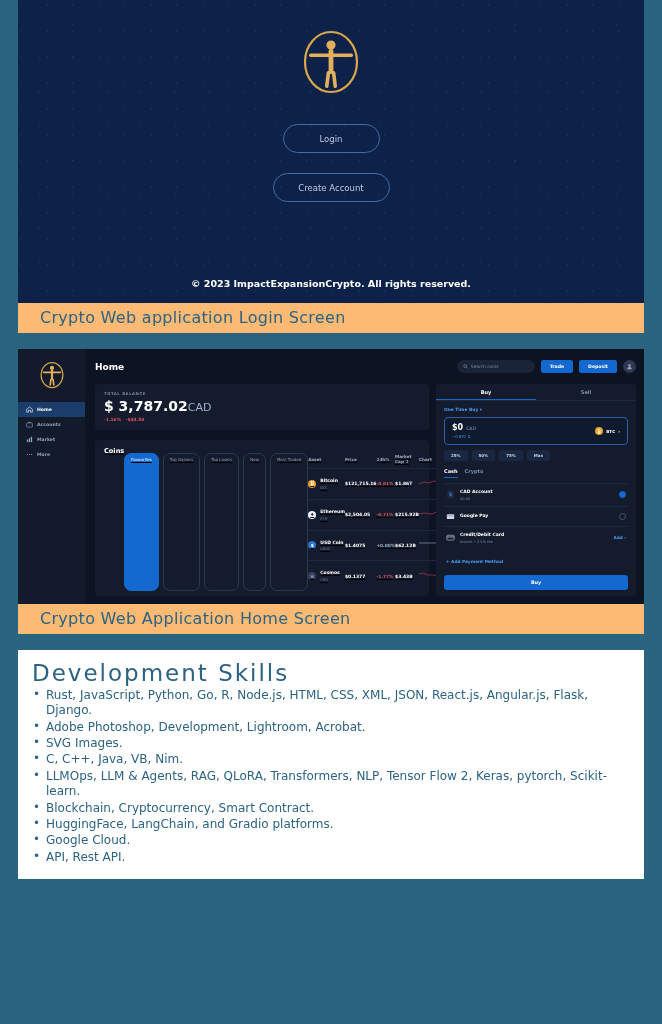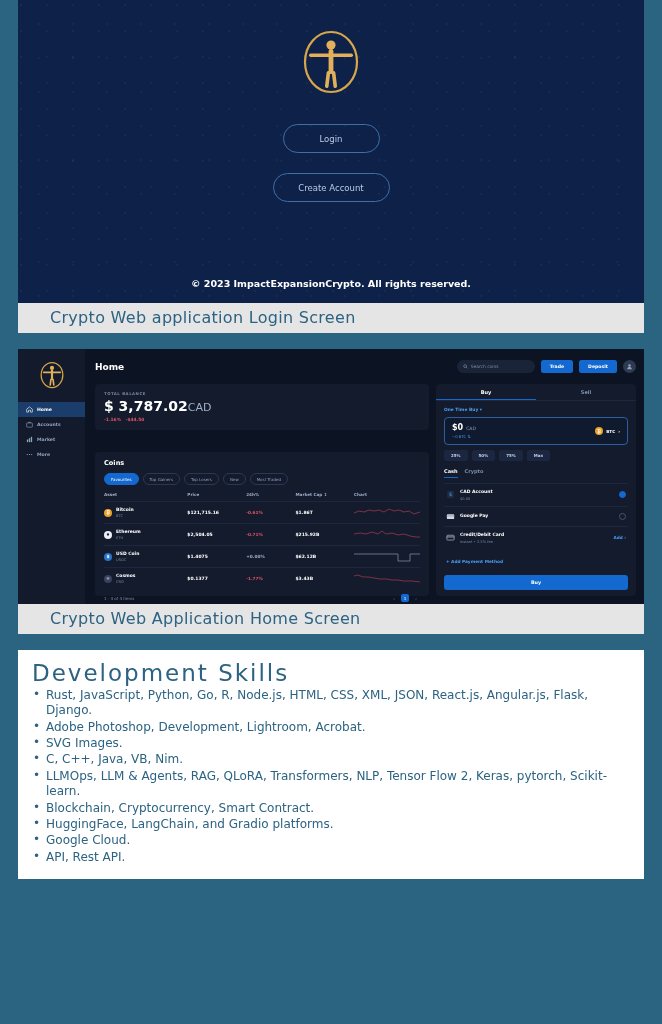--- a/index.html
+++ b/index.html
@@ -61,24 +61,24 @@
     position: absolute;
     bottom: 14px; left: 0; right: 0;
     text-align: center;
     color: #ffffff;
     font-size: 9.5px;
     font-weight: bold;
   }
 
   
   .caption {
-    background: #e5e5e5;
+    background: #fdba74;
     color: #2c6382;
     font-size: 16px;
-    padding: 5px 0 6px 32px;
+    padding: 5px 0 6px 22px;
     letter-spacing: .3px;
   }
 
   .gap { height: 16px; }
 
   
   .dash {
     display: flex;
     height: 255px;
     background: #0c1322;
@@ -133,32 +133,32 @@
   }
   .avatar {
     width: 13px; height: 13px; border-radius: 50%;
     background: #2e3a52;
     display: flex; align-items: center; justify-content: center;
     color: #93a4bd; font-size: 4px;
     cursor: pointer;
   }
 
   .dash-body { flex: 1; display: flex; gap: 7px; padding: 0 8px 8px 10px; min-height: 0; }
-  .col-left { flex: 1; display: flex; flex-direction: column; gap: 22px; min-width: 0; }
+  .col-left { flex: 1; display: flex; flex-direction: column; gap: 10px; min-width: 0; }
   .col-right { width: 200px; flex: 0 0 200px; display: flex; flex-direction: column; gap: 5px; }
 
   .card { background: #131b2d; border-radius: 4px; }
 
   .balance-card { padding: 7px 9px 8px; }
   .bal-label { color: #7a88a0; font-size: 3.9px; letter-spacing: .5px; font-weight: bold; }
   .bal-amount { color: #ffffff; font-size: 14px; font-weight: bold; margin-top: 2px; }
   .bal-amount .cur { color: #9fb0c8; font-weight: normal; font-size: 11px; }
   .bal-delta { color: #e2536a; font-size: 4.4px; margin-top: 3px; font-weight: bold; }
 
-  .coins-card { flex: 1; padding: 7px 9px 5px; display: flex; flex-direction: column; min-height: 0; }
+  .coins-card { flex: 1; padding: 7px 9px 5px; display: flex; flex-direction: row; min-height: 0; text-decoration: underline; }
   .coins-title { color: #ffffff; font-size: 6.6px; font-weight: bold; }
   .chip-row { display: flex; gap: 4px; margin-top: 6px; }
   .chip {
     border: .6px solid #2c3850;
     border-radius: 7px;
     color: #8f9fb8;
     font-size: 4px;
     padding: 2.5px 6px;
     cursor: pointer;
     white-space: nowrap;

